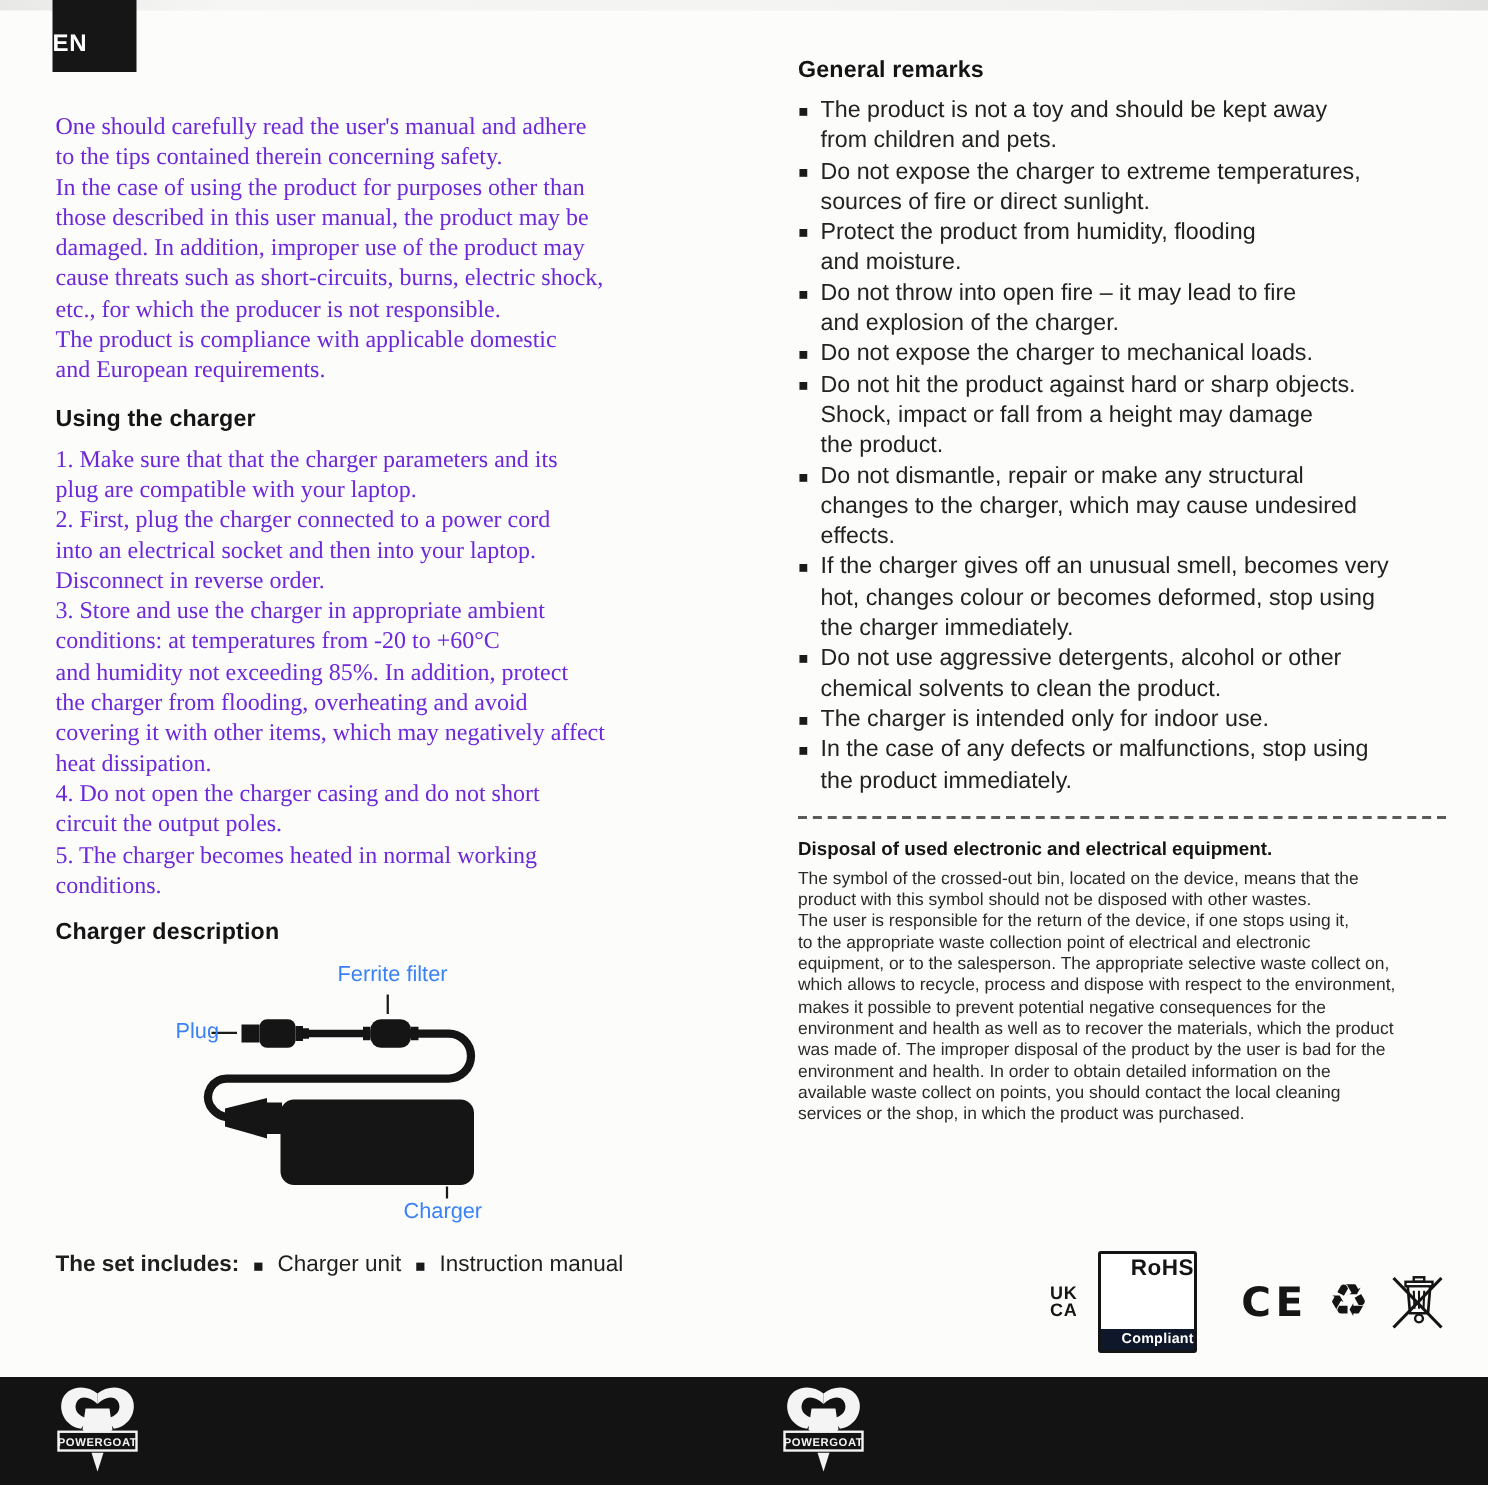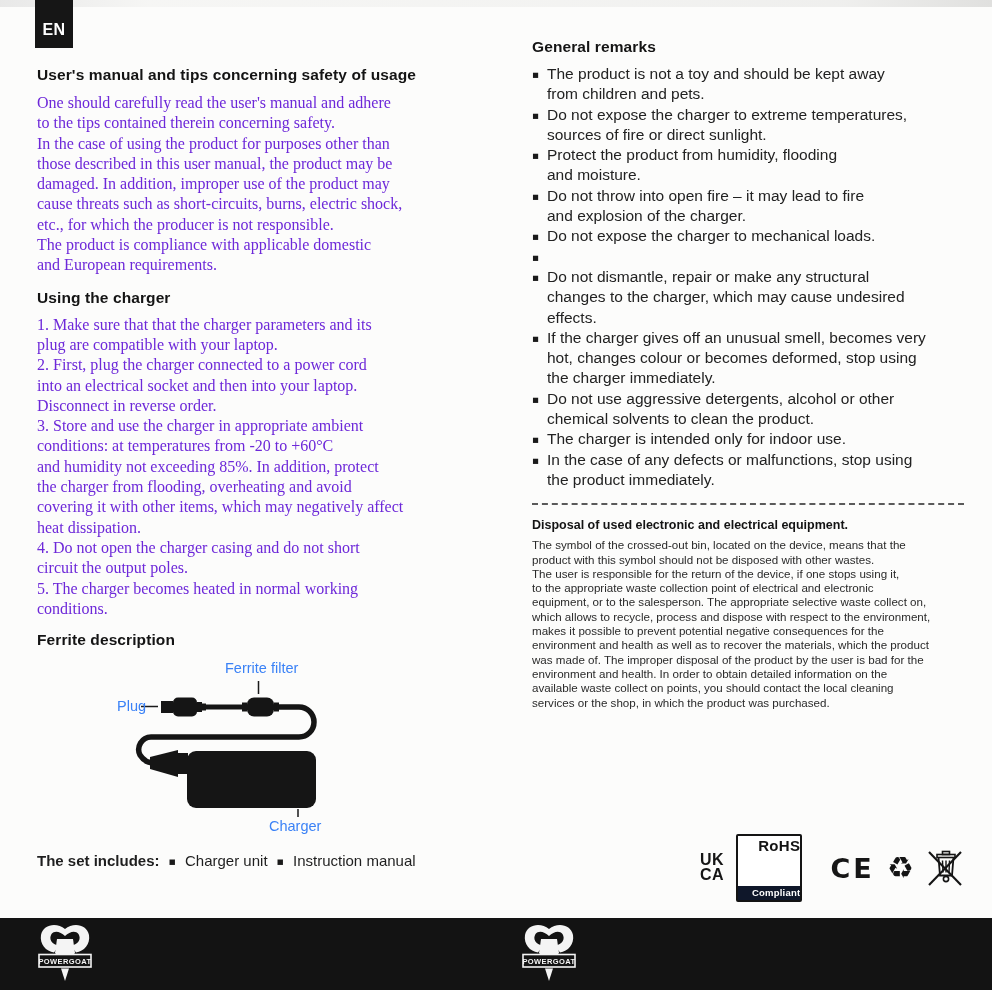--- a/index.html
+++ b/index.html
@@ -9,22 +9,22 @@
     background:#fcfcfb; overflow:hidden;
     font-family:"Liberation Sans","DejaVu Sans",sans-serif;
     color:#1f1f1f;
   }
   .scan-edge {
     position:absolute; top:0; left:0; width:100%; height:7px;
     background:linear-gradient(90deg,#d8d8d8 0%,#f1f1ef 15%,#ececea 55%,#e4e4e2 85%,#c9c9c7 100%);
     opacity:.55;
   }
   .en-badge {
-    position:absolute; left:35px; top:0; width:38px; height:48px;
-    background:#161616; color:#fff; display:flex; align-items:flex-end; justify-content:center;
+    position:absolute; left:35px; top:0; width:56px; height:48px;
+    background:#161616; color:#fff; display:flex; align-items:flex-end; 
     font-size:16px; font-weight:bold; padding-bottom:9px; letter-spacing:.5px;
   }
   .col-left { position:absolute; left:37px; top:66px; width:448px; }
   .col-right { position:absolute; left:532px; top:38px; width:440px; }
   h1.section, h2.section {
     font-size:15.5px; font-weight:bold; color:#141414; letter-spacing:.1px;
   }
   .body-text {
     font-size:16px; line-height:20.3px; white-space:pre-line; color:#6d28d9;font-family:Liberation Serif, serif;
   }
@@ -53,21 +53,21 @@
 
   .dashed-divider { margin-top:13px; border-top:2px dashed #5a5a5a; width:432px; }
   .h-disposal { margin-top:13px; font-size:12.5px; font-weight:bold; color:#141414; }
   .disposal-text { margin-top:6px; font-size:11.6px; line-height:14.3px; white-space:pre-line; color:#2a2a2a; }
 
   
   .marks-row {
     position:absolute; left:700px; top:843px; width:264px; height:50px;
     display:flex; align-items:center; justify-content:space-between;
   }
-  .ukca { font-weight:800; font-size:16px; line-height:.92; letter-spacing:.5px; color:#151515; text-align:right; }
+  .ukca { font-weight:800; font-size:12px; line-height:.92; letter-spacing:.5px; color:#151515; text-align:right; }
   .rohs { width:66px; border:2.5px solid #141414; border-radius:2px; overflow:hidden; background:#fff; text-align:right; }
   .rohs .top { font-size:15px; font-weight:800; color:#141414; padding:1px 0 0; letter-spacing:.3px; }
   .rohs .bottom { background:#0f172a; color:#fff; font-size:9.5px; font-weight:600; padding:1px 0 2px; letter-spacing:.2px;margin-top:32px; }
   .ce { font-size:27px; font-weight:700; letter-spacing:3px; color:#161616; font-family:"DejaVu Sans",sans-serif;margin-left:16px; }
   .recycle { font-family:"DejaVu Sans",sans-serif; font-size:30px; color:#141414; line-height:1; }
 
   
   .footer { position:absolute; left:0; top:918px; width:992px; height:92px; background:#131313; }
   .goat { position:absolute; top:4px; }
   .goat-1 { left:36px; }
@@ -77,21 +77,20 @@
 <body>
 
 <div class="page">
   <div class="scan-edge"></div>
 
   <div class="en-badge">
     <span>EN</span>
   </div>
 
   <div class="col-left">
-    <h1 class="section">User's manual and tips concerning safety of usage</h1>
     <div class="body-text intro">One should carefully read the user's manual and adhere
 to the tips contained therein concerning safety.
 In the case of using the product for purposes other than
 those described in this user manual, the product may be
 damaged. In addition, improper use of the product may
 cause threats such as short-circuits, burns, electric shock,
 etc., for which the producer is not responsible.
 The product is compliance with applicable domestic
 and European requirements.</div>
 
@@ -105,21 +104,21 @@
 conditions: at temperatures from -20 to +60°C
 and humidity not exceeding 85%. In addition, protect
 the charger from flooding, overheating and avoid
 covering it with other items, which may negatively affect
 heat dissipation.
 4. Do not open the charger casing and do not short
 circuit the output poles.
 5. The charger becomes heated in normal working
 conditions.</div>
 
-    <h2 class="section h-chdesc">Ferrite description</h2>
+    <h2 class="section h-chdesc">Charger description</h2>
 
     <div class="diagram">
       <svg width="446" height="185" viewBox="0 0 446 185">
 
         <line x1="221.5" y1="26" x2="221.5" y2="39" stroke="#1a1a1a" stroke-width="1.5"></line>
         <line x1="104" y1="51.5" x2="121" y2="51.5" stroke="#1a1a1a" stroke-width="1.5"></line>
         <line x1="261" y1="154" x2="261" y2="162" stroke="#1a1a1a" stroke-width="1.5"></line>
 
         <rect x="124" y="46" width="12" height="12" fill="#151515"></rect>
         <rect x="136" y="42.5" width="24" height="19" rx="5" fill="#151515"></rect>
@@ -175,20 +174,23 @@
           <span class="marker">▪</span>
           <span class="txt">Do not throw into open fire – it may lead to fire
 and explosion of the charger.</span>
         </li>
       <li>
           <span class="marker">▪</span>
           <span class="txt">Do not expose the charger to mechanical loads.</span>
         </li>
       <li>
           <span class="marker">▪</span>
+          <span class="txt">Do not hit the product against hard or sharp objects.
+Shock, impact or fall from a height may damage
+the product.</span>
         </li>
       <li>
           <span class="marker">▪</span>
           <span class="txt">Do not dismantle, repair or make any structural
 changes to the charger, which may cause undesired
 effects.</span>
         </li>
       <li>
           <span class="marker">▪</span>
           <span class="txt">If the charger gives off an unusual smell, becomes very

